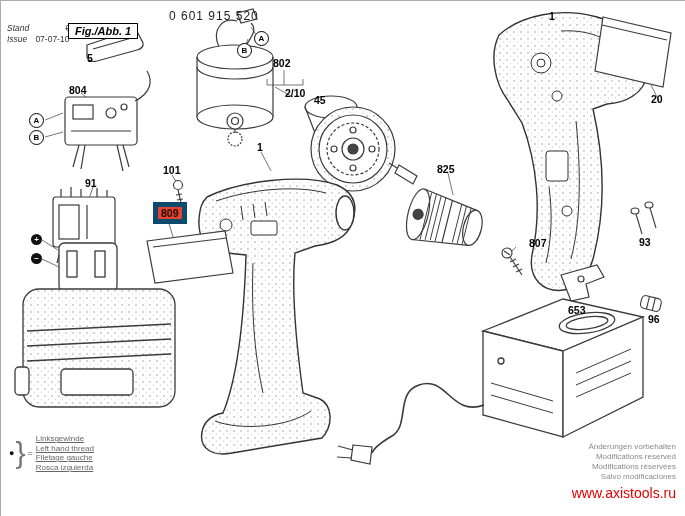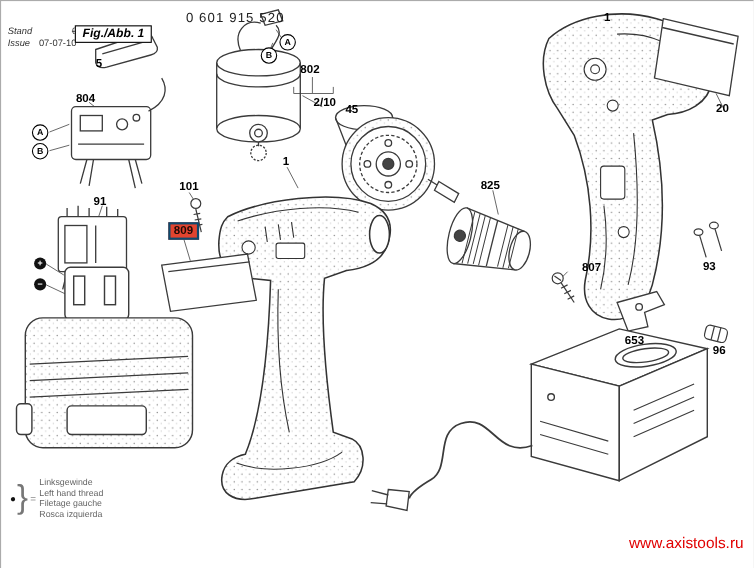--- a/index.html
+++ b/index.html
@@ -4,30 +4,30 @@
 <style>
   html,body{margin:0;padding:0;background:#e8e8e8;font-family:"Liberation Sans",sans-serif;}
   #stage{position:relative;width:685px;height:516px;background:#ffffff;border:1px solid #ababab;overflow:hidden;margin:0 auto;}
   svg{position:absolute;left:0;top:0;}
   .docnum{position:absolute;left:168px;top:8px;font-size:12px;color:#222;letter-spacing:1px;}
   .rev{position:absolute;left:6px;top:22px;font-size:8.5px;color:#333;line-height:11px;}
   .rev .lbl{display:inline-block;width:26px;font-style:italic;}
   .rev .strike{text-decoration:line-through;color:#444;margin-left:30px;}
   .figbox{position:absolute;left:67px;top:22px;border:1.6px solid #000;background:#fff;padding:1px 6px;font-size:11px;font-weight:bold;color:#000;font-style:italic;}
   .callout{position:absolute;font-weight:bold;font-size:10.5px;color:#000;white-space:nowrap;}
-  .callout.red{background:#e2442f;color:#200a06;padding:0 3px;border:2px solid #0c4a6e;}
+  .callout.red{background:#e2442f;color:#200a06;padding:0 3px;border:5px solid #0c4a6e;}
   .circ{position:absolute;width:13px;height:13px;border:1.3px solid #000;border-radius:50%;background:#fff;
         display:flex;align-items:center;justify-content:center;font-size:8px;font-weight:bold;color:#000;}
   .mark{position:absolute;width:11px;height:11px;border-radius:50%;background:#111;color:#fff;
         display:flex;align-items:center;justify-content:center;font-size:8px;font-weight:bold;}
   .legend{position:absolute;left:8px;top:433px;display:flex;align-items:center;color:#555;}
   .legend .bullet{font-size:9px;margin-right:1px;color:#111;}
   .legend .brace{font-size:30px;font-weight:200;color:#777;line-height:30px;margin-right:2px;}
   .legend .eq{font-size:9px;margin-right:3px;color:#555;}
-  .legend .lines{font-size:8px;line-height:9.5px;color:#666;}
+  .legend .lines{font-size:8px;line-height:9.5px;color:#666;text-decoration:underline;}
   .notices{position:absolute;right:10px;top:441px;text-align:right;font-size:8px;line-height:10px;color:#8a8a8a;}
   .watermark{position:absolute;right:10px;top:484px;font-size:14px;font-weight:normal;color:#e10000;}
 </style>
 </head>
 <body>
 
 <div id="stage">
 
   <svg width="685" height="516" viewBox="0 0 685 516">
     <defs>
@@ -276,16 +276,22 @@
     <span class="brace">}</span>
     <span class="eq">=</span>
     <span class="lines">
       <div>Linksgewinde</div>
       <div>Left hand thread</div>
       <div>Filetage gauche</div>
       <div>Rosca izquierda</div>
     </span>
   </div>
 
+  <div class="notices">
+    <div>Änderungen vorbehalten</div>
+    <div>Modifications reserved</div>
+    <div>Modifications réservées</div>
+    <div>Salvo modificaciones</div>
+  </div>
 
   <div class="watermark">www.axistools.ru</div>
 
 </div>
 
 </body></html>

